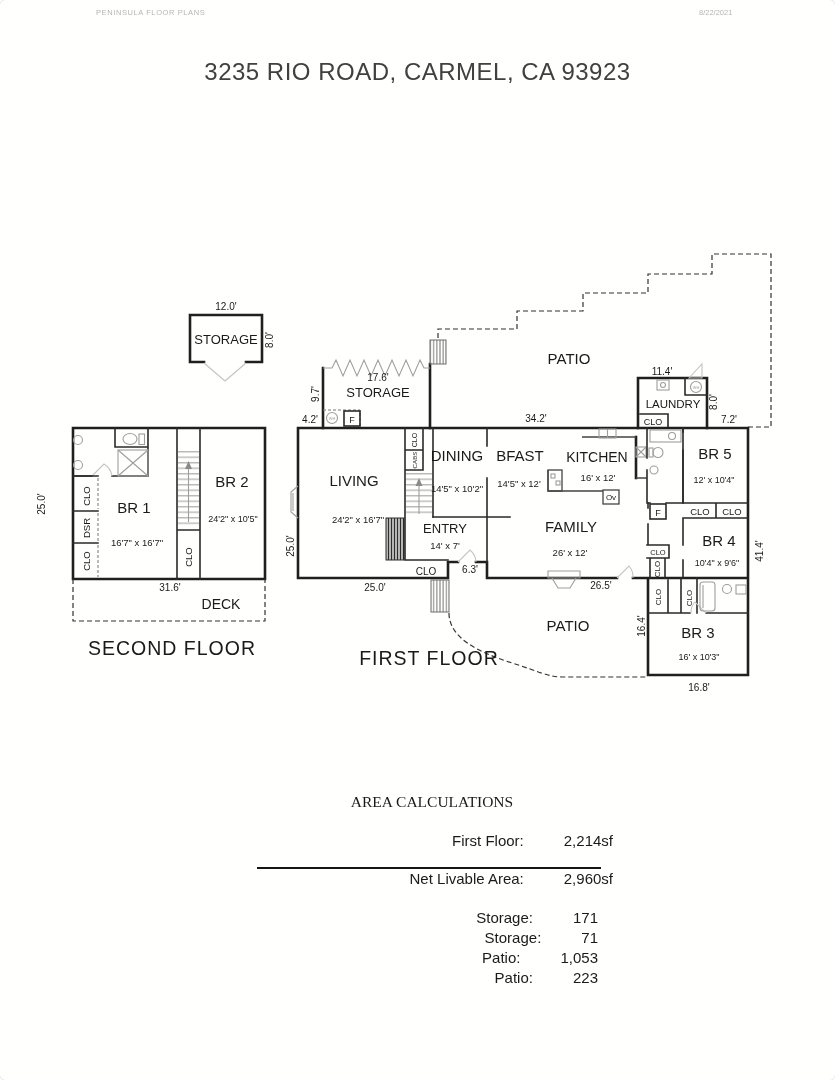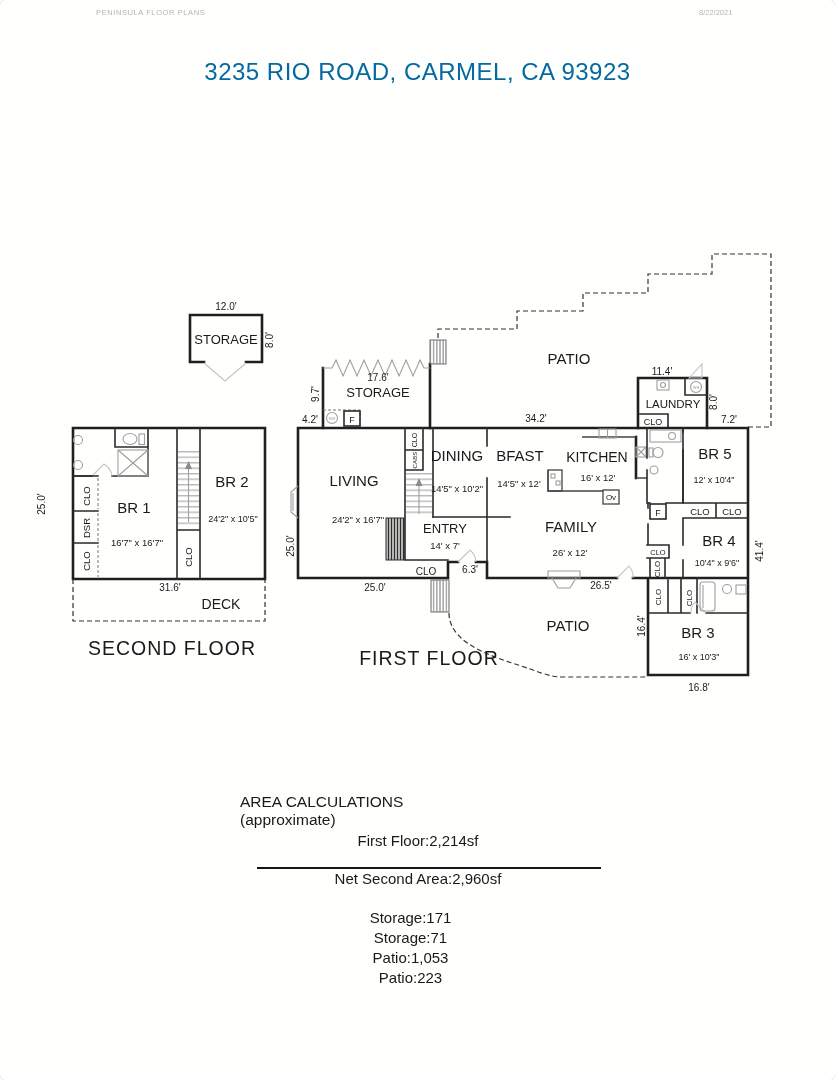--- a/index.html
+++ b/index.html
@@ -1,40 +1,40 @@
 <!DOCTYPE html>
 <html><head>
 <meta charset="utf-8">
 <style>
   html,body{margin:0;padding:0;background:#fff;}
   .page{position:relative;width:835px;height:1080px;background:#fffffe;outline:1px solid #e6e6e6;
         font-family:"Liberation Sans", sans-serif;color:#1a1a1a;overflow:hidden;border-radius:6px;}
   .brand{position:absolute;left:96px;top:8px;font-size:7.5px;letter-spacing:.6px;color:#b5b5b5;}
   .date{position:absolute;left:699px;top:8px;font-size:7.5px;color:#b5b5b5;text-align:right;}
   .title{position:absolute;left:0;top:58px;width:100%;text-align:center;margin:0;
-         font-size:24px;font-weight:500;letter-spacing:.5px;color:#0369a1;}
+         font-size:24px;font-weight:500;letter-spacing:.5px;color:#404040;}
   svg{position:absolute;left:0;top:0;}
   svg text{font-family:"Liberation Sans", sans-serif;fill:#1a1a1a;}
   .mid{text-anchor:middle;}
   .room{font-size:15px;}
   .dim{font-size:10px;}
   .dims{font-size:9.5px;}
   .dimsm{font-size:9px;}
   .cap{font-size:19.5px;letter-spacing:1px;}
   .clo{font-size:9.5px;}
   .closm{font-size:8px;}
   .wall{stroke:#1f1f1f;stroke-width:2.6;fill:none;stroke-linecap:square;}
   .wallt{stroke:#2a2a2a;stroke-width:1.6;fill:none;stroke-linecap:square;}
   .cnt{stroke:#444;stroke-width:1.3;fill:none;}
   .fix{stroke:#9e9e9e;stroke-width:1.1;fill:none;}
   .fixl{stroke:#c4c4c4;stroke-width:1.1;fill:none;}
   .dash{stroke:#333;stroke-width:1.2;fill:none;stroke-dasharray:5 3;}
   .dashthin{stroke:#777;stroke-width:1;fill:none;stroke-dasharray:3 2;}
-  .calc-h{position:absolute;left:240px;width:384px;text-align:left;font-size:15.5px;}
-  .calc-row{position:absolute;left:240px;width:356px;display:flex;justify-content:center;font-size:15px;}
+  .calc-h{position:absolute;left:240px;width:384px;text-align:center;font-size:15.5px;font-family:Liberation Serif, serif;}
+  .calc-row{position:absolute;left:257px;width:356px;display:flex;justify-content:flex-end;font-size:15px;gap:40px;}
   .calc-row .v.num{padding-right:15px;}
   .calc-line{position:absolute;left:257px;top:867px;width:344px;height:2px;background:#151515;}
 </style>
 </head>
 <body>
 
 <div class="page">
   <div class="brand">PENINSULA FLOOR PLANS</div>
   <div class="date">8/22/2021</div>
   <h1 class="title">3235 RIO ROAD, CARMEL, CA  93923</h1>
@@ -214,29 +214,28 @@
       <text class="dim mid" x="601" y="589">26.5'</text>
       <text class="dim mid" transform="rotate(-90 760 551)" x="760" y="554">41.4'</text>
       <text class="dim mid" transform="rotate(-90 642 626)" x="642" y="629">16.4'</text>
       <text class="dim mid" x="699" y="691">16.8'</text>
 
       <text class="cap mid" x="429" y="665">FIRST FLOOR</text>
     </g>
   </svg>
 
   <div class="calc-h" style="top:793px">AREA CALCULATIONS</div>
-  <div class="calc-h" style="top:811px">(approximate)</div>
 
   <div class="calc-row" style="top:832px">
     <span class="l">First  Floor:</span>
     <span class="v">2,214sf</span>
   </div>
   <div class="calc-line"></div>
   <div class="calc-row" style="top:870px">
-    <span class="l">Net Second Area:</span>
+    <span class="l">Net Livable Area:</span>
     <span class="v">2,960sf</span>
   </div>
   <div class="calc-row" style="top:909px">
     <span class="l">Storage:</span>
     <span class="v num">171</span>
   </div>
   <div class="calc-row" style="top:929px">
     <span class="l">Storage:</span>
     <span class="v num">71</span>
   </div>

